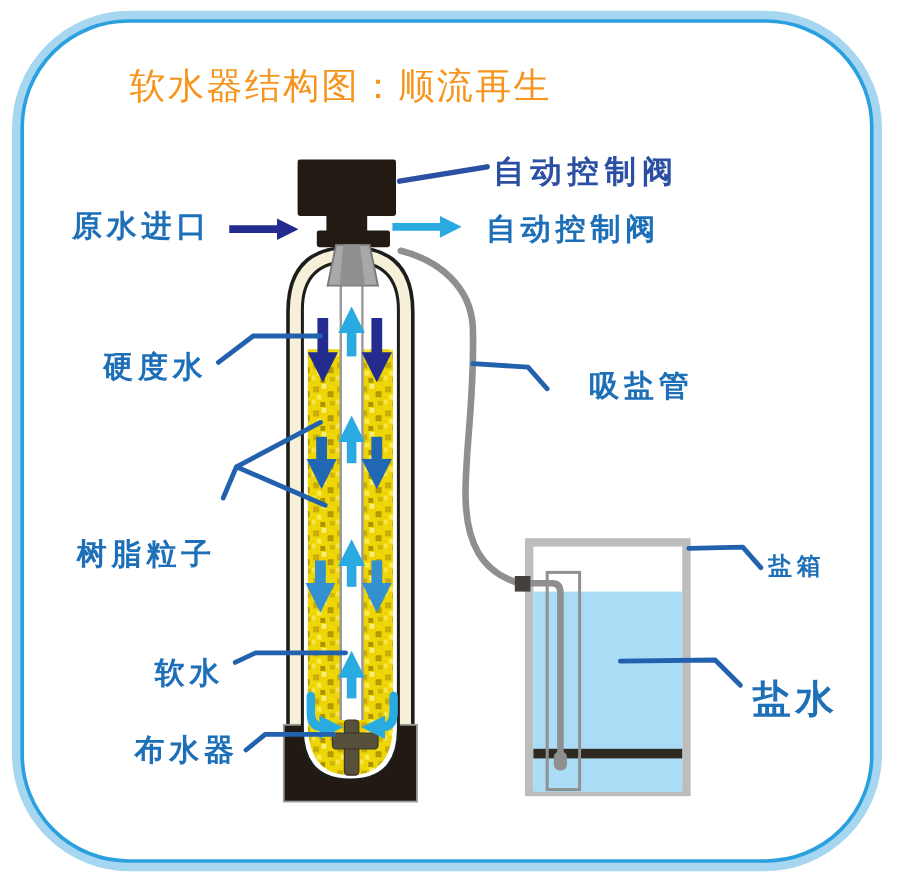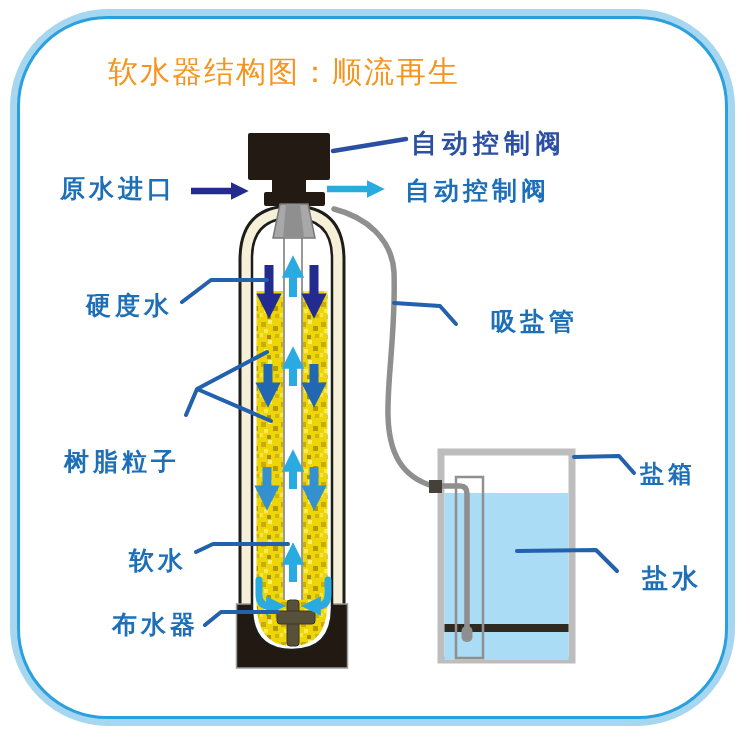--- a/index.html
+++ b/index.html
@@ -24,22 +24,22 @@
   .lbl {
     position:absolute; font-size:25px; font-weight:bold; color:#1d6fb8;
     letter-spacing:4px; white-space:nowrap;
   }
   #lbl-auto   { left:411px; top:126px; font-size:26px; letter-spacing:5px; color:#2b4fa2; }
   #lbl-raw    { left:60px;  top:172px; }
   #lbl-softout{ left:405px; top:174px; }
   #lbl-hard   { left:86px;  top:289px; }
   #lbl-resin  { left:64px;  top:413px;margin-top:32px; }
   #lbl-brinepipe { left:462px; top:305px;padding-left:29px; }
-  #lbl-saltbox   { left:640px; top:458px; font-size:24px;text-align:right; }
-  #lbl-saltwater { left:642px; top:561px; font-size:26px; }
+  #lbl-saltbox   { left:640px; top:458px; font-size:20px;text-align:right; }
+  #lbl-saltwater { left:627px; top:561px; font-size:32px; }
   #lbl-soft   { left:129px; top:544px;text-align:right; }
   #lbl-dist   { left:112px; top:608px; }
 </style>
 </head>
 <body>
 
 <div class="canvas">
 
   <div class="frame-outer"></div>
   <div class="frame-inner"></div>

